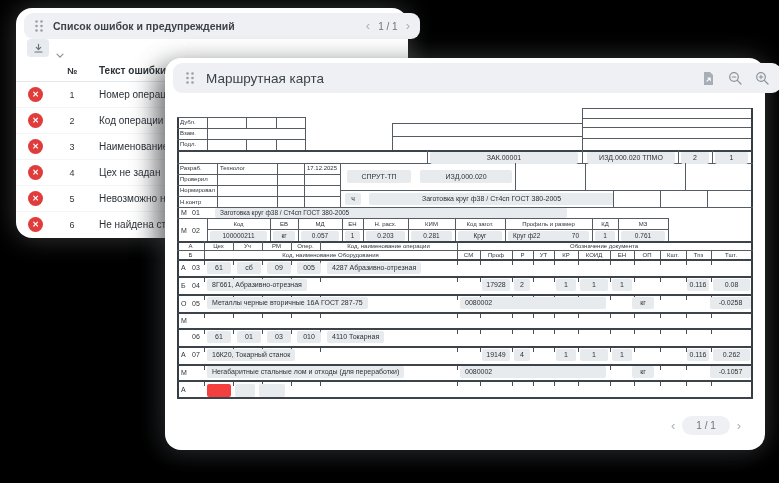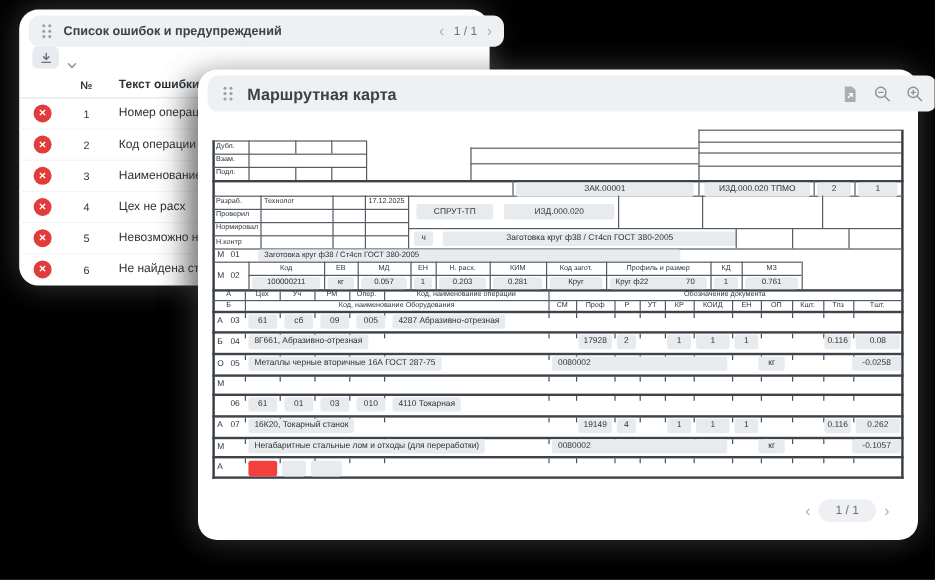--- a/index.html
+++ b/index.html
@@ -95,21 +95,21 @@
         <span class="errtxt">Код операции не зада</span>
       </div>
       <div class="errrow">
         <span class="erric">✕</span>
         <span class="errnum">3</span>
         <span class="errtxt">Наименование операц</span>
       </div>
       <div class="errrow">
         <span class="erric">✕</span>
         <span class="errnum">4</span>
-        <span class="errtxt">Цех не расх</span>
+        <span class="errtxt">Цех не задан</span>
       </div>
       <div class="errrow">
         <span class="erric">✕</span>
         <span class="errnum">5</span>
         <span class="errtxt">Невозможно найти ра</span>
       </div>
       <div class="errrow" style="border-bottom:none;">
         <span class="erric">✕</span>
         <span class="errnum">6</span>
         <span class="errtxt">Не найдена строка «О</span>
@@ -124,21 +124,21 @@
             <g fill="#99a0a8">
               <circle cx="2.5" cy="2.5" r="1.3"></circle>
               <circle cx="7.5" cy="2.5" r="1.3"></circle>
               <circle cx="2.5" cy="7" r="1.3"></circle>
               <circle cx="7.5" cy="7" r="1.3"></circle>
               <circle cx="2.5" cy="11.5" r="1.3"></circle>
               <circle cx="7.5" cy="11.5" r="1.3"></circle>
             </g>
           </svg>
       </span>
-      <span class="title" style="font-size:13.5px;font-weight:700;">Маршрутная карта</span>
+      <span class="title" style="font-size:13.5px;font-weight:400;">Маршрутная карта</span>
       <span style="margin-left:auto;display:flex;align-items:center;gap:13px;">
         <span style="display:inline-flex;">
           <svg width="13" height="15" viewBox="0 0 13 15">
               <path d="M2 1h6l3 3v10H2z" fill="#a7aeb6"></path>
               <path d="M5 10.2l3.2-3.2m0 0H5.8m2.4 0v2.4" stroke="#fff" stroke-width="1.1" fill="none" stroke-linecap="round"></path>
             </svg>
         </span>
         <span style="display:inline-flex;">
           <svg width="14" height="14" viewBox="0 0 14 14">
               <circle cx="6" cy="6" r="4.3" stroke="#8b929a" stroke-width="1.2" fill="none"></circle>

